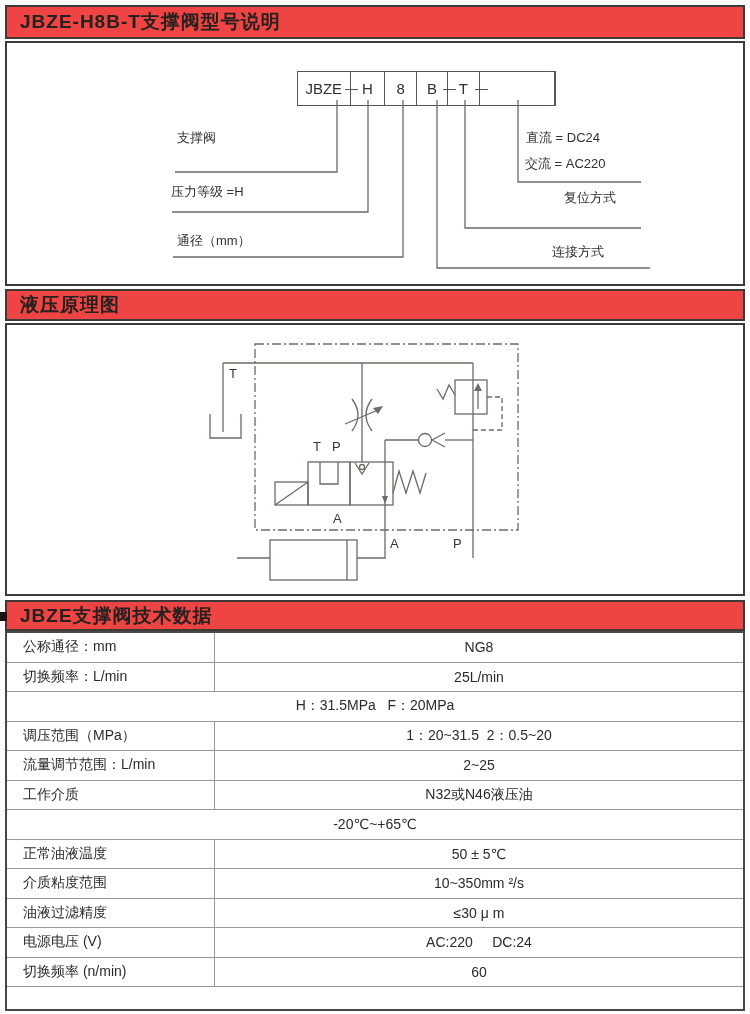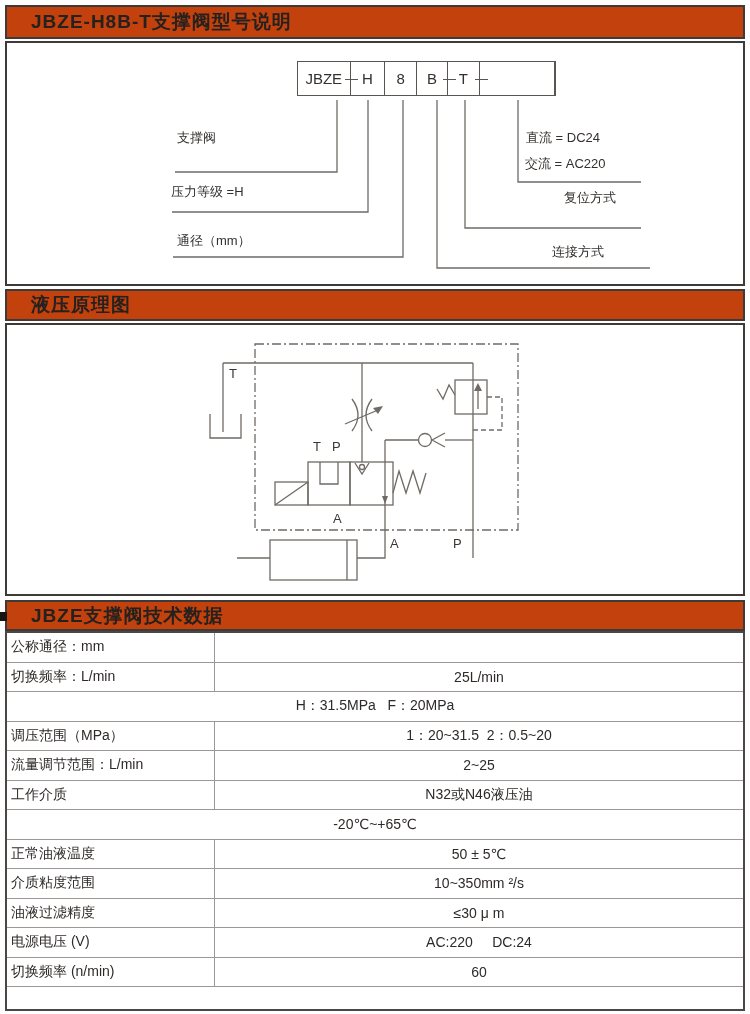--- a/index.html
+++ b/index.html
@@ -1,55 +1,55 @@
 <!DOCTYPE html>
 <html><head>
 <meta charset="utf-8">
 <style>
   * { margin:0; padding:0; box-sizing:border-box; }
   html,body { background:#ffffff; }
   body { font-family:"Liberation Sans","DejaVu Sans",sans-serif; color:#2e2a28; }
   #page { position:relative; width:750px; height:1014px; background:#fefefe; overflow:hidden; }
 
-  .sec-header { position:absolute; left:5px; width:740px; border:2px solid #3d3a38; background:#c2410c;
-                display:flex; align-items:center; padding-left:24px; }
+  .sec-header { position:absolute; left:5px; width:740px; border:2px solid #3d3a38; background:#ef4444;
+                display:flex; align-items:center; padding-left:13px; }
   .sec-title  { font-size:19px; font-weight:bold; color:#25211f; letter-spacing:1px; }
   .sec-body   { position:absolute; left:5px; width:740px; border:2px solid #3d3a38; background:#fff; }
 
   #hdr1 { top:5px;   height:34px; }
   #bdy1 { top:41px;  height:245px; }
   #hdr2 { top:289px; height:32px; }
   #bdy2 { top:323px; height:273px; }
   #hdr3 { top:600px; height:31px; }
 
   .marker-square { position:absolute; left:0; top:612px; width:7px; height:9px; background:#171412; }
 
   
-  #modelbox { position:absolute; left:297px; top:61px; width:259px; height:35px;
+  #modelbox { position:absolute; left:297px; top:71px; width:259px; height:35px;
               border:1.5px solid #5a5550; display:flex; }
   .mcell { height:100%; display:flex; align-items:center; justify-content:center;
            font-size:15px; color:#33302d; border-right:1.2px solid #5a5550; }
   .mcell:last-child { border-right:none; }
   .mdash { position:absolute; top:16.5px; width:13px; height:1.5px; background:#5a5550; }
 
   .callout-label { position:absolute; font-size:13px; color:#33302d; white-space:pre; }
 
   svg { position:absolute; overflow:visible; }
   .ln   { stroke:#6f6a65; stroke-width:1.3; fill:none; }
   .lnf  { stroke:#6f6a65; stroke-width:1.3; fill:#ffffff; }
   .fill { fill:#6f6a65; stroke:none; }
   svg text { font-family:"Liberation Sans","DejaVu Sans",sans-serif; font-size:13px; fill:#3b3733; }
 
   
   #techtable { position:absolute; left:5px; top:631px; width:740px; height:380px;
                border:2px solid #4a4744; background:#fff; display:flex; flex-direction:column; }
   .trow { display:flex; height:29.5px; border-bottom:1.2px solid #9a9794; }
   .trow.empty { flex:1; border-bottom:none; }
   .tl { width:208px; border-right:1.2px solid #9a9794; display:flex; align-items:center;
-        padding-left:4px; font-size:14px; color:#2e2a28; white-space:pre; }
+        padding-left:16px; font-size:14px; color:#2e2a28; white-space:pre; }
   .tv { flex:1; display:flex; align-items:center; justify-content:center;
         font-size:14px; color:#2e2a28; white-space:pre; }
 </style>
 </head>
 <body>
 
 <div id="page">
 
   <div class="sec-header" id="hdr1">
     <span class="sec-title">JBZE-H8B-T支撑阀型号说明</span>
@@ -155,20 +155,21 @@
   </svg>
 
   <div class="sec-header" id="hdr3">
     <span class="sec-title">JBZE支撑阀技术数据</span>
   </div>
   <div class="marker-square"></div>
 
   <div id="techtable">
     <div class="trow">
         <div class="tl">公称通径：mm</div>
+        <div class="tv">NG8</div>
       </div>
     <div class="trow">
         <div class="tl">切换频率：L/min</div>
         <div class="tv">25L/min</div>
       </div>
     <div class="trow">
         <div class="tv">H：31.5MPa   F：20MPa</div>
       </div>
     <div class="trow">
         <div class="tl">调压范围（MPa）</div>

